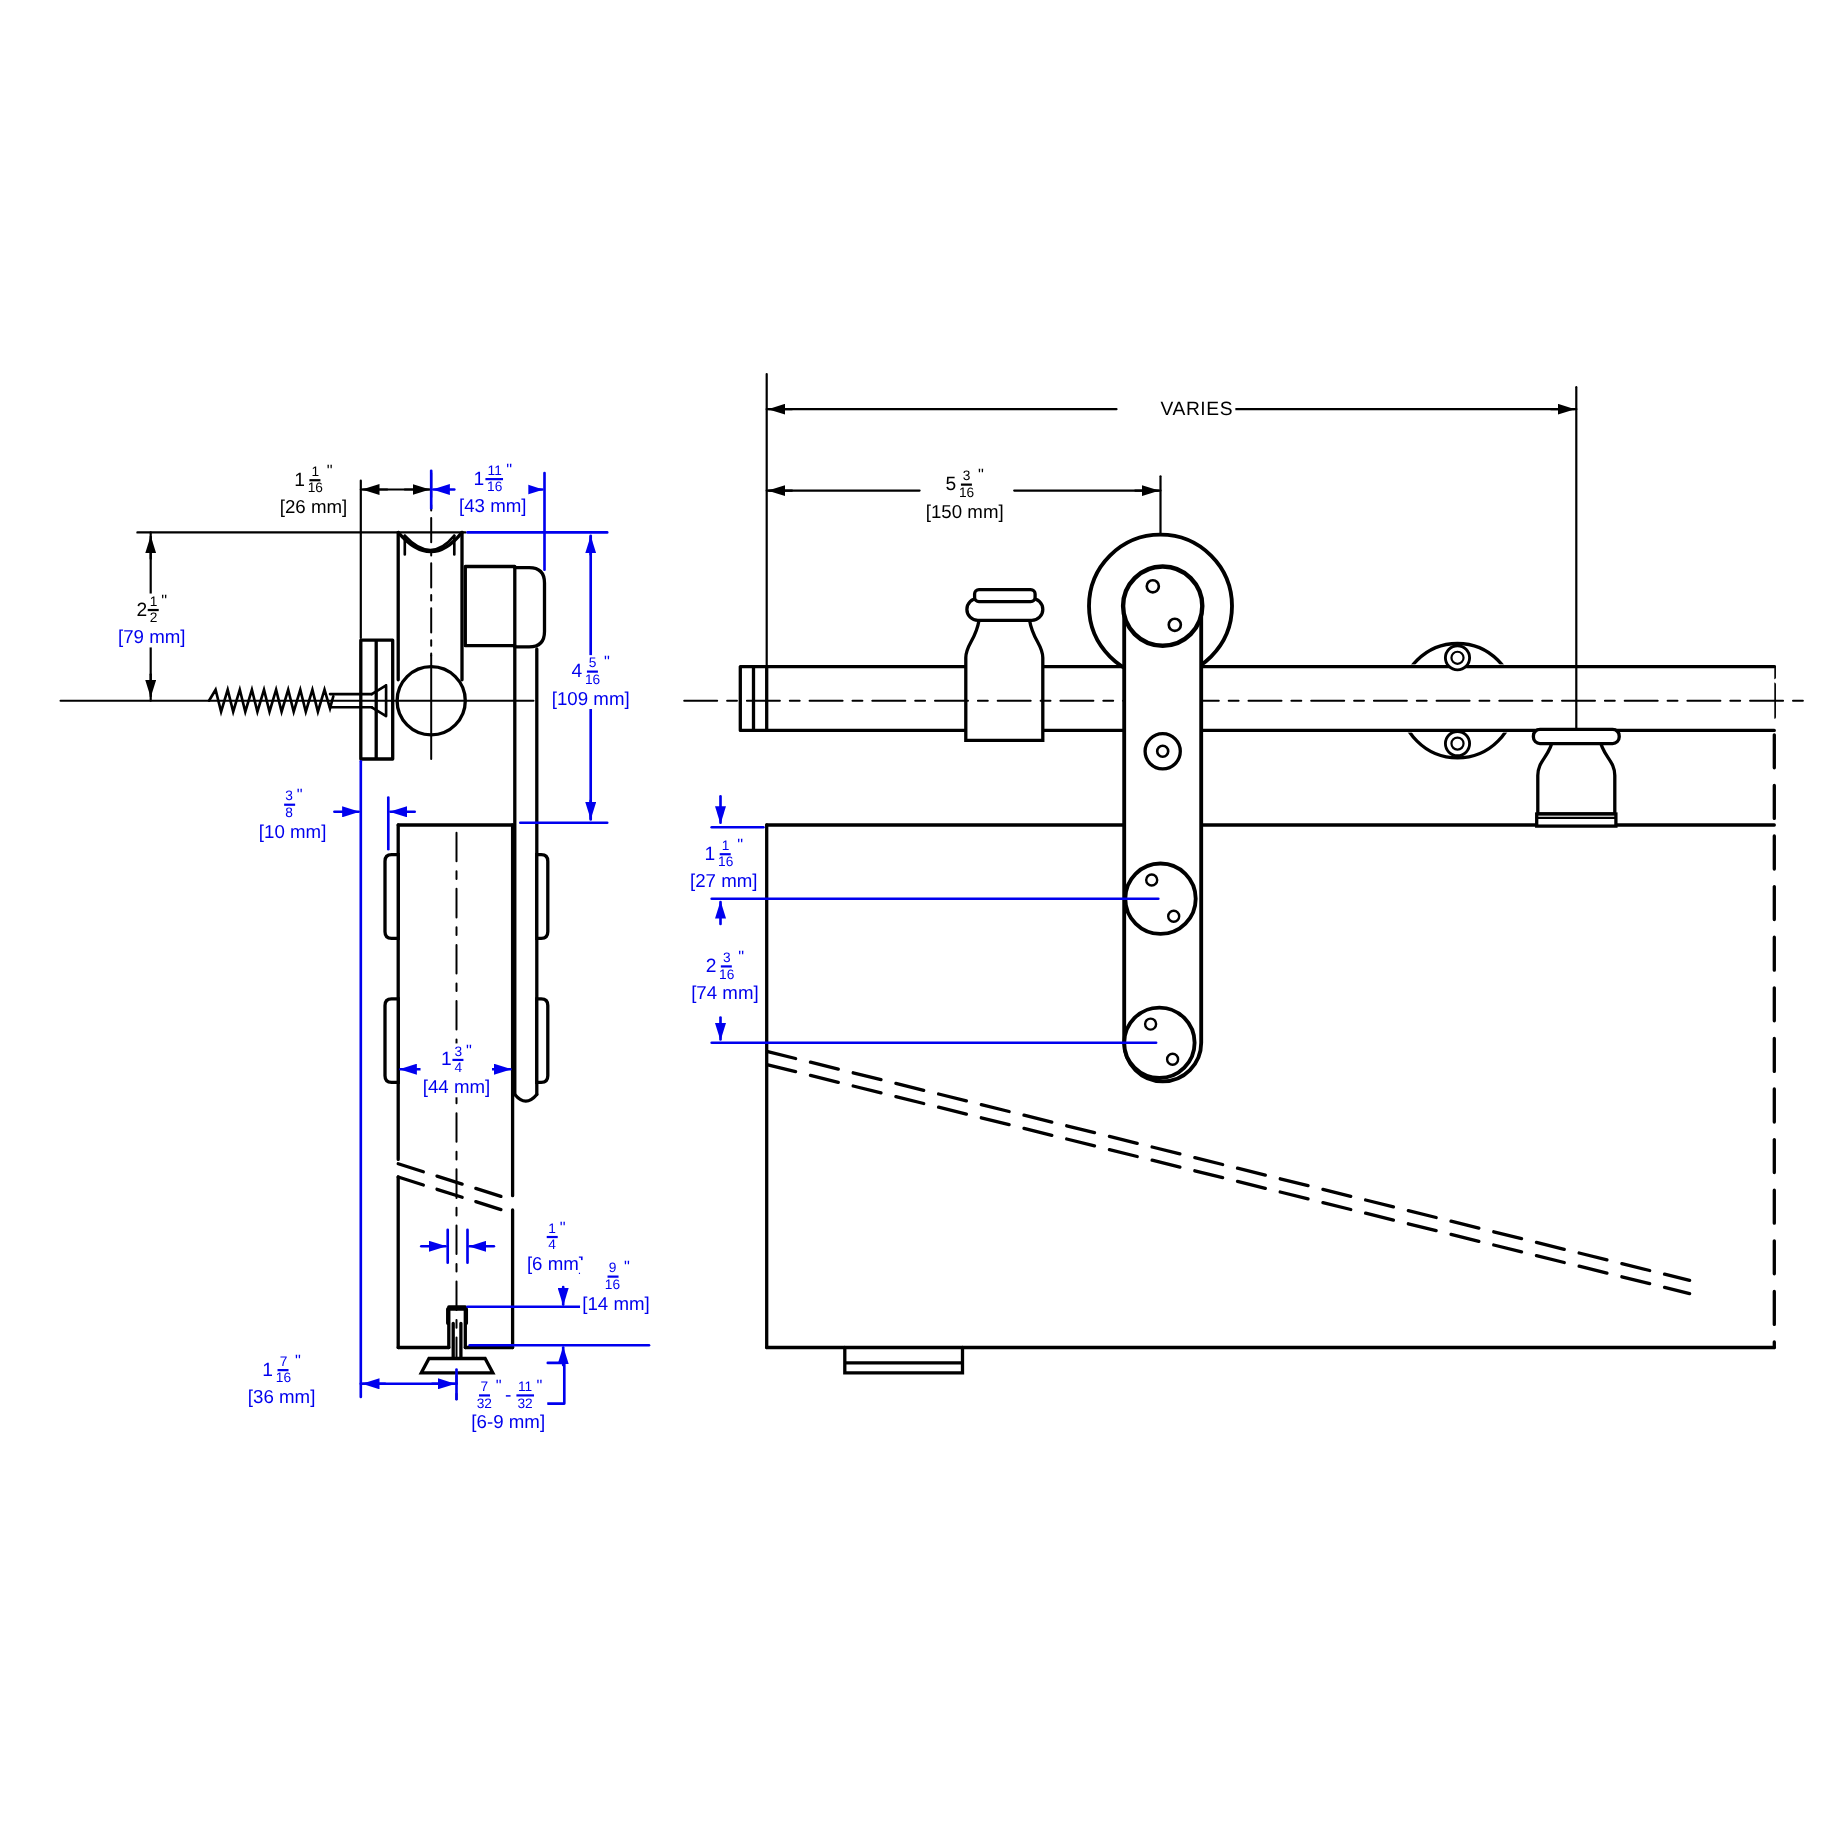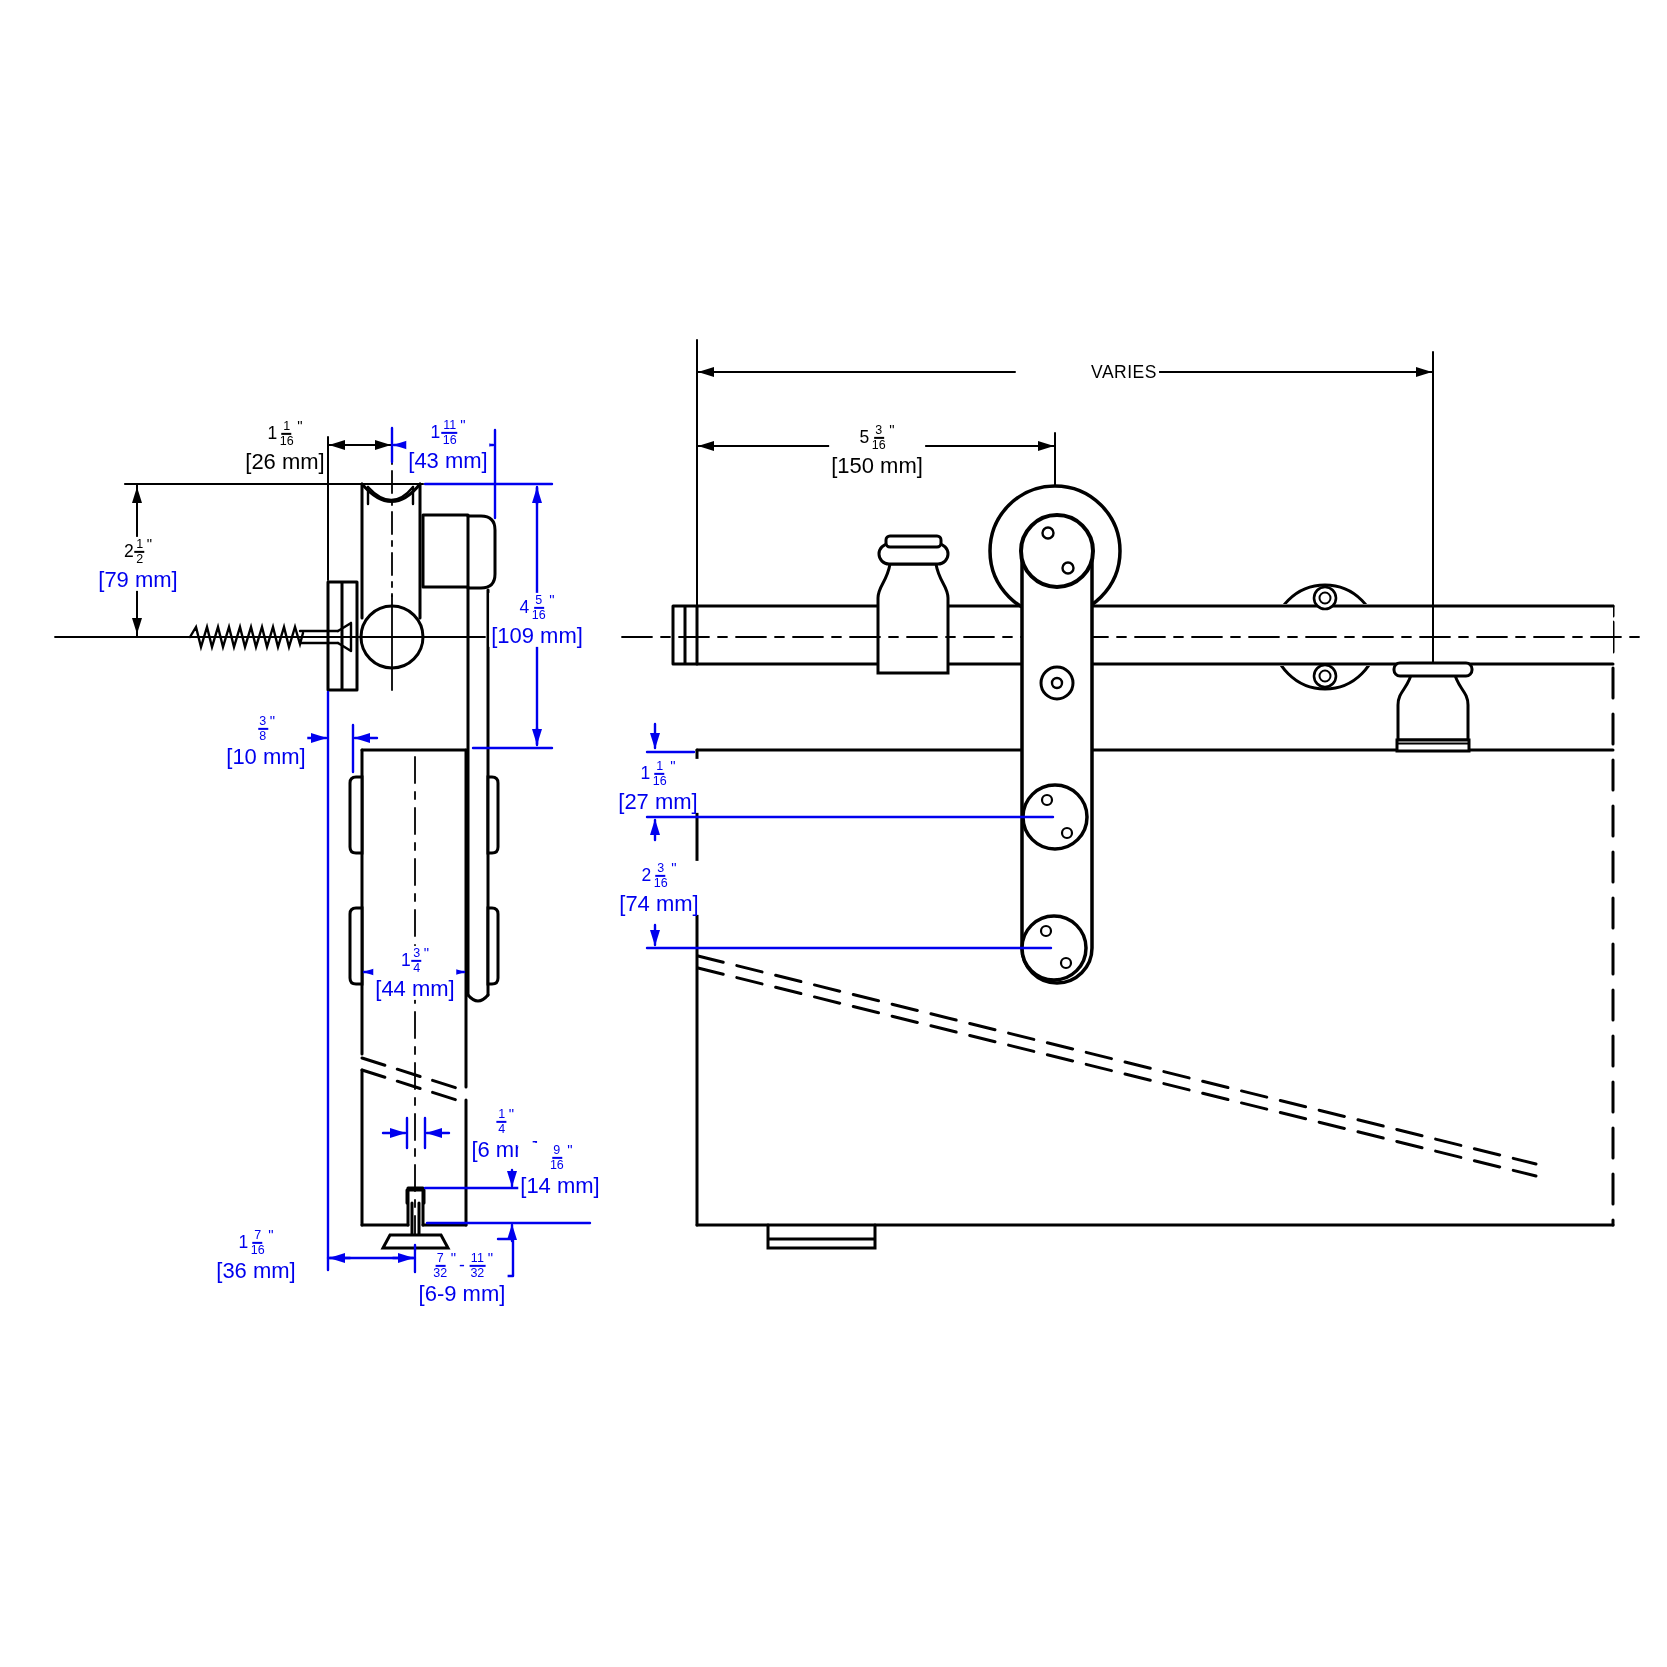--- a/index.html
+++ b/index.html
@@ -17,21 +17,21 @@
     text-align:center;
     background:#ffffff;
     padding:0 2px;
     color:#000000;
     line-height:1.08;
     white-space:nowrap;
     z-index:3;
   }
   .dim.blue{color:#0000ee;}
   .dim .imp{display:flex;align-items:center;justify-content:center;font-size:17.5px;}
-  .dim .met{font-size:22px;margin-top:2px;}
+  .dim .met{font-size:17px;margin-top:2px;}
   .dim.met-blue .met{color:#0000ee;}
   .fr{
     display:inline-flex;flex-direction:column;align-items:center;
     font-size:12.5px;line-height:1.06;margin:0 1px;transform:translateY(1px);
   }
   .fr .n{border-bottom:2px solid currentColor;padding:0 1.5px;}
   .fr .d{padding:0 1.5px;text-align:right;}
   .unit{font-size:15px;margin-left:1px;transform:translateY(-7px);}
   .sep{font-size:17.5px;margin:0 3px;}
   .plain{font-size:17.5px;letter-spacing:0.5px;}
@@ -353,21 +353,21 @@
     <span class="sep">-</span>
     <span class="fr">
           <span class="n">11</span>
           <span class="d">32</span>
         </span>
         <span class="unit">"</span>
   </div>
   <div class="met">[6-9 mm]</div>
 </div>
 
-<div class="dim" style="left:1124px;top:372px;">
+<div class="dim" style="left:1088px;top:372px;">
   <div class="plain">VARIES</div>
 </div>
 
 <div class="dim" style="left:877px;top:450px;">
   <div class="imp">
         <span>5</span>
         <span class="fr">
           <span class="n">3</span>
           <span class="d">16</span>
         </span>

